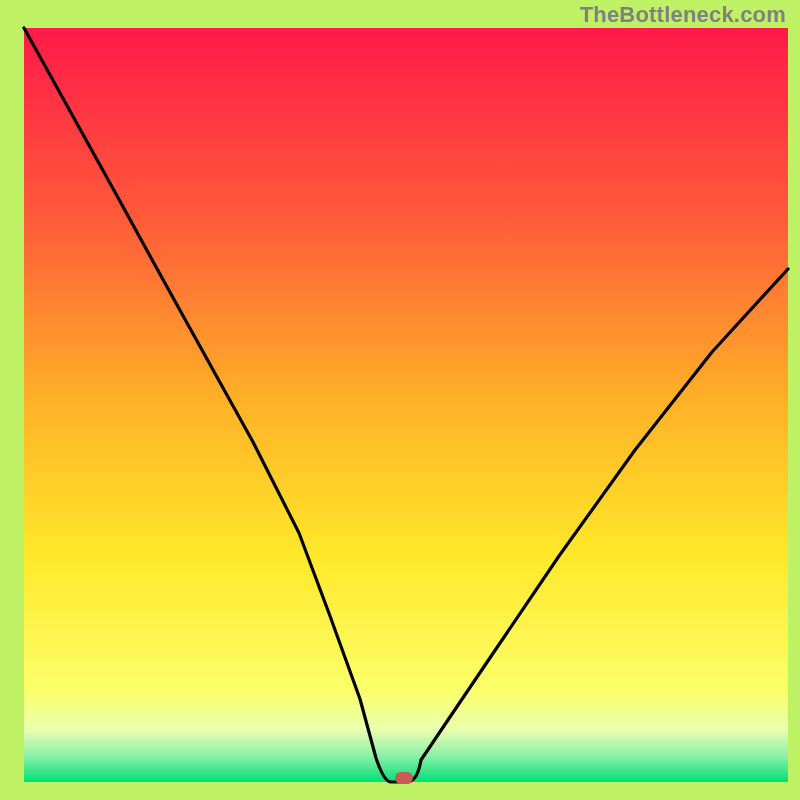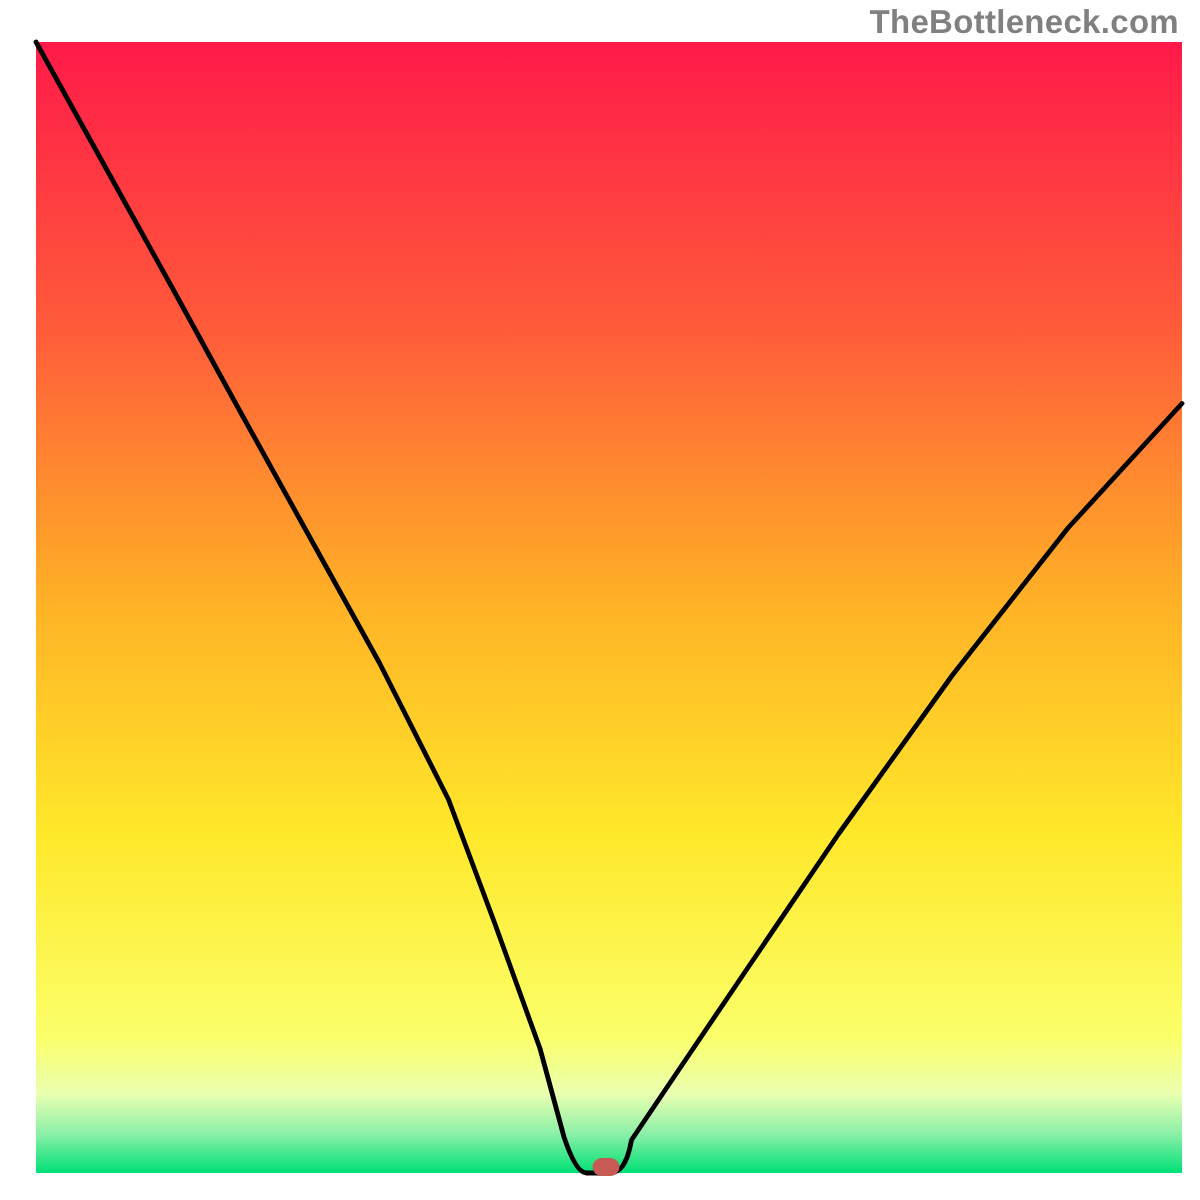--- a/index.html
+++ b/index.html
@@ -8,21 +8,21 @@
     width: 800px;
     height: 800px;
     overflow: hidden;
     background: #000;
     font-family: Arial, Helvetica, sans-serif;
   }
   .frame {
     position: absolute;
     left: 0; top: 0;
     width: 800px; height: 800px;
-    background: #ffffff;
+    background: #bef264;
   }
   .watermark {
     position: absolute;
     top: 2px;
     right: 14px;
     color: #808080;
     font-size: 22px;
     font-weight: 600;
     letter-spacing: 0.2px;
     pointer-events: none;

